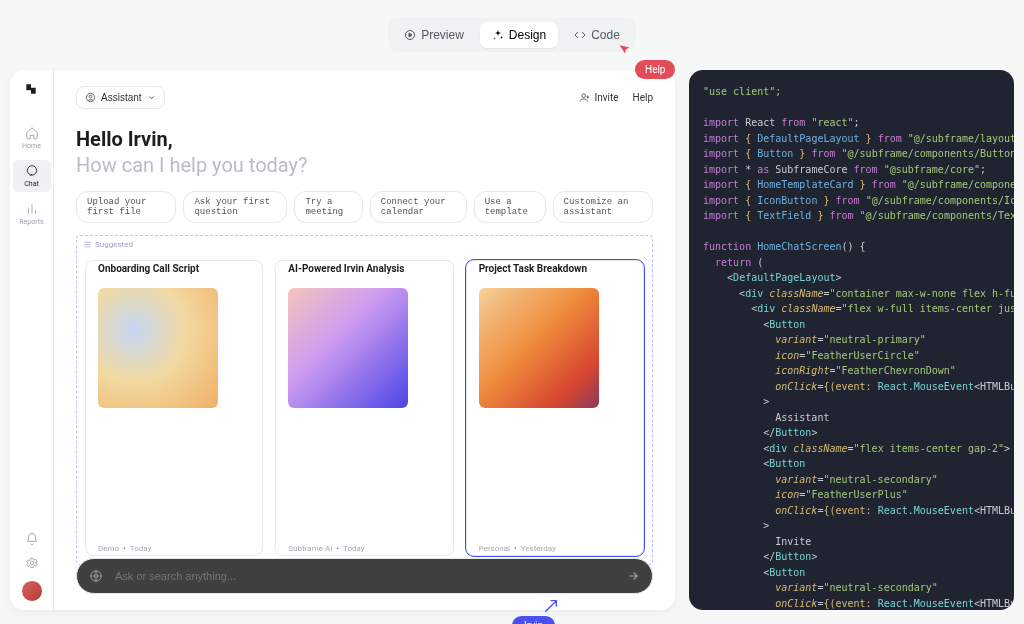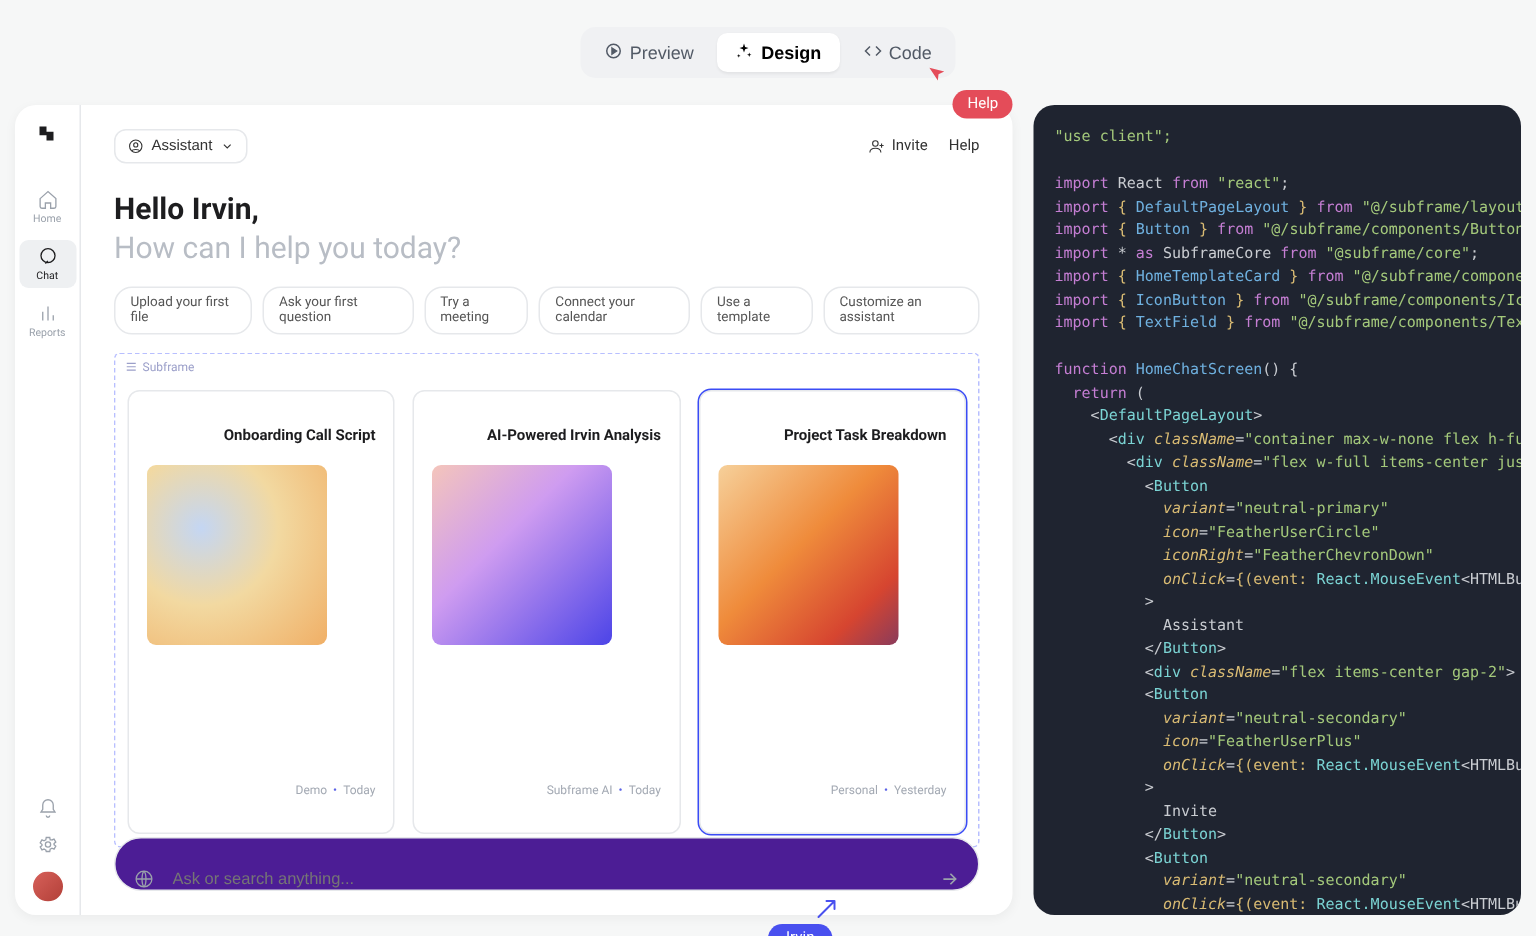--- a/index.html
+++ b/index.html
@@ -13,22 +13,22 @@
     --sel-blue: #3b4cf5;
     --code-bg: #1f2430;
   }
   * { box-sizing: border-box; }
   html,body { margin:0; padding:0; font-family: -apple-system, BlinkMacSystemFont, "Segoe UI", Roboto, sans-serif; background: var(--bg); color: var(--text); font-size: 12px; }
   body { width: 1024px; height: 624px; overflow: hidden; position: relative; }
 
   
   .topbar { position:absolute; top:18px; left:0; right:0; display:flex; justify-content:center; z-index:10; }
   .seg { background:#f0f1f3; border-radius:10px; padding:4px; display:flex; gap:4px; }
-  .seg button { border:none; background:transparent; font-size:12px; color:#525a66; padding:6px 12px; border-radius:7px; display:flex; align-items:flex-start; gap:5px; cursor:pointer; }
-  .seg button.active { background:#fff; color:#000; font-weight:700; box-shadow:0 1px 2px rgba(0,0,0,.06); }
+  .seg button { border:none; background:transparent; font-size:12px; color:#525a66; padding:6px 12px; border-radius:7px; display:flex; align-items:center; gap:5px; cursor:pointer; }
+  .seg button.active { background:#fff; color:#000; font-weight:400; box-shadow:0 1px 2px rgba(0,0,0,.06); }
   .seg svg { width:12px; height:12px; }
 
   
   .filip-pill { position:absolute; top:60px; left:635px; background:var(--red-pill); color:#fff; font-size:10px; padding:4px 10px; border-radius:10px; z-index:20; }
   .filip-arrow { position:absolute; top:42px; left:618px; color:var(--red-pill); z-index:20; transform:rotate(-10deg); }
 
   
   .main-panel { position:absolute; top:70px; left:10px; width:665px; height:540px; background:#fff; border-radius:14px; box-shadow:0 2px 8px rgba(0,0,0,.05); display:flex; }
 
   
@@ -43,43 +43,43 @@
   
   .content { flex:1; padding:16px 22px 0 22px; position:relative; }
   .row-between { display:flex; justify-content:space-between; align-items:center; }
   .assist-btn { border:1px solid var(--border); background:#fff; border-radius:8px; font-size:10px; padding:5px 8px; display:flex; align-items:center; gap:5px; cursor:pointer; color:#333; }
   .link-btns { display:flex; gap:14px; align-items:center; }
   .link-btn { font-size:10px; color:#333; display:flex; align-items:center; gap:4px; cursor:pointer; }
 
   h1 { font-size:20px; font-weight:700; margin:18px 0 2px 0; }
   h2 { font-size:20px; font-weight:400; margin:0; color:#b8bdc5; }
 
-  .chips { display:flex; gap:7px; margin-top:14px; }
+  .chips { display:flex; gap:7px; margin-top:14px;font-family:Liberation Mono, monospace; }
   .chip { border:1px solid var(--border); border-radius:12px; font-size:9px; color:#555; padding:5px 10px; cursor:pointer; }
 
   
   .sug-wrap { border:1px dashed #b8bfff; border-radius:4px; margin-top:12px; height:330px; position:relative; }
   .sug-label { position:absolute; top:4px; left:6px; font-size:8px; color:#9b9fc9; display:flex; align-items:center; gap:3px; }
   .cards { display:flex; gap:12px; padding:24px 8px 8px 8px; height:100%; }
-  .card { flex:1; border:1px solid var(--border); border-radius:8px; padding:24px 12px; display:flex; flex-direction:column; cursor:pointer;align-items:flex-end; }
+  .card { flex:1; border:1px solid var(--border); border-radius:8px; padding:2px 12px; display:flex; flex-direction:column; cursor:pointer; }
   .card.selected { outline:1.5px solid var(--sel-blue); outline-offset:0; }
   .card-title { font-size:10px; font-weight:700; margin-bottom:14px; }
   .swatch { width:120px; height:120px; border-radius:6px; align-self:flex-start; }
   .sw1 { background: radial-gradient(circle at 30% 35%, #c4d6f3 0, #f2d9a1 45%, #f0af66 100%); }
   .sw2 { background: linear-gradient(135deg, #f4c5bb 0, #cf9cf0 40%, #4c44e7 100%); }
   .sw3 { background: linear-gradient(135deg, #f6d09a 0, #ef8b3b 45%, #d64530 80%, #8a3b5b 100%); }
   .meta { margin-top:auto; font-size:8px; color:#a3a9b3; }
   .meta .dot { color:#5b63e7; margin:0 4px; }
 
   
   .irvin-arrow { position:absolute; right:93px; top:362px; color:var(--blue); }
   .irvin-pill { position:absolute; right:97px; top:380px; background:var(--blue); color:#fff; font-size:10px; padding:4px 12px; border-radius:12px; }
 
   
-  .search { position:absolute; bottom:16px; left:22px; right:22px; height:36px; border:1px solid var(--border); border-radius:20px; display:flex; align-items:flex-end; padding:0 12px; gap:10px; background:#4c1d95; }
+  .search { position:absolute; bottom:16px; left:22px; right:22px; height:36px; border:1px solid var(--border); border-radius:20px; display:flex; align-items:center; padding:0 12px; gap:10px; background:#404040; }
   .search input { flex:1; border:none; outline:none; font-size:11px; color:#a6acb5; background:transparent;}
   .search .go { color:#9aa1ab; cursor:pointer; }
 
   
   .code-panel { position:absolute; top:70px; right:10px; width:325px; height:540px; background:var(--code-bg); border-radius:14px; padding:14px 14px; font-family: ui-monospace, SFMono-Regular, Menlo, monospace; font-size:10px; line-height:1.55; color:#c9ccd1; overflow:hidden; white-space:pre; }
   .c-str   { color:#a4c97b; }
   .c-key   { color:#c57ed3; }
   .c-def   { color:#6fb1e0; }
   .c-tag   { color:#7bd4d4; }
   .c-attr  { color:#d9bb73;font-style:italic; }
@@ -202,21 +202,21 @@
       <div class="chip">Connect your calendar</div>
       <div class="chip">Use a template</div>
       <div class="chip">Customize an assistant</div>
     </div>
 
     <div class="sug-wrap">
       <div class="sug-label">
         <svg width="9" height="9" viewBox="0 0 24 24" fill="none" stroke="currentColor" stroke-width="2">
             <path d="M4 6h16M4 12h16M4 18h16"></path>
           </svg>
-        <span>Subframe</span>
+        <span>Suggested</span>
       </div>
       <div class="cards">
         <div class="card">
           <div class="card-title">Onboarding Call Script</div>
           <div class="swatch sw1"></div>
           <div class="meta">
             <span>Demo</span><span class="dot">•</span><span>Today</span>
           </div>
         </div>
         <div class="card">

